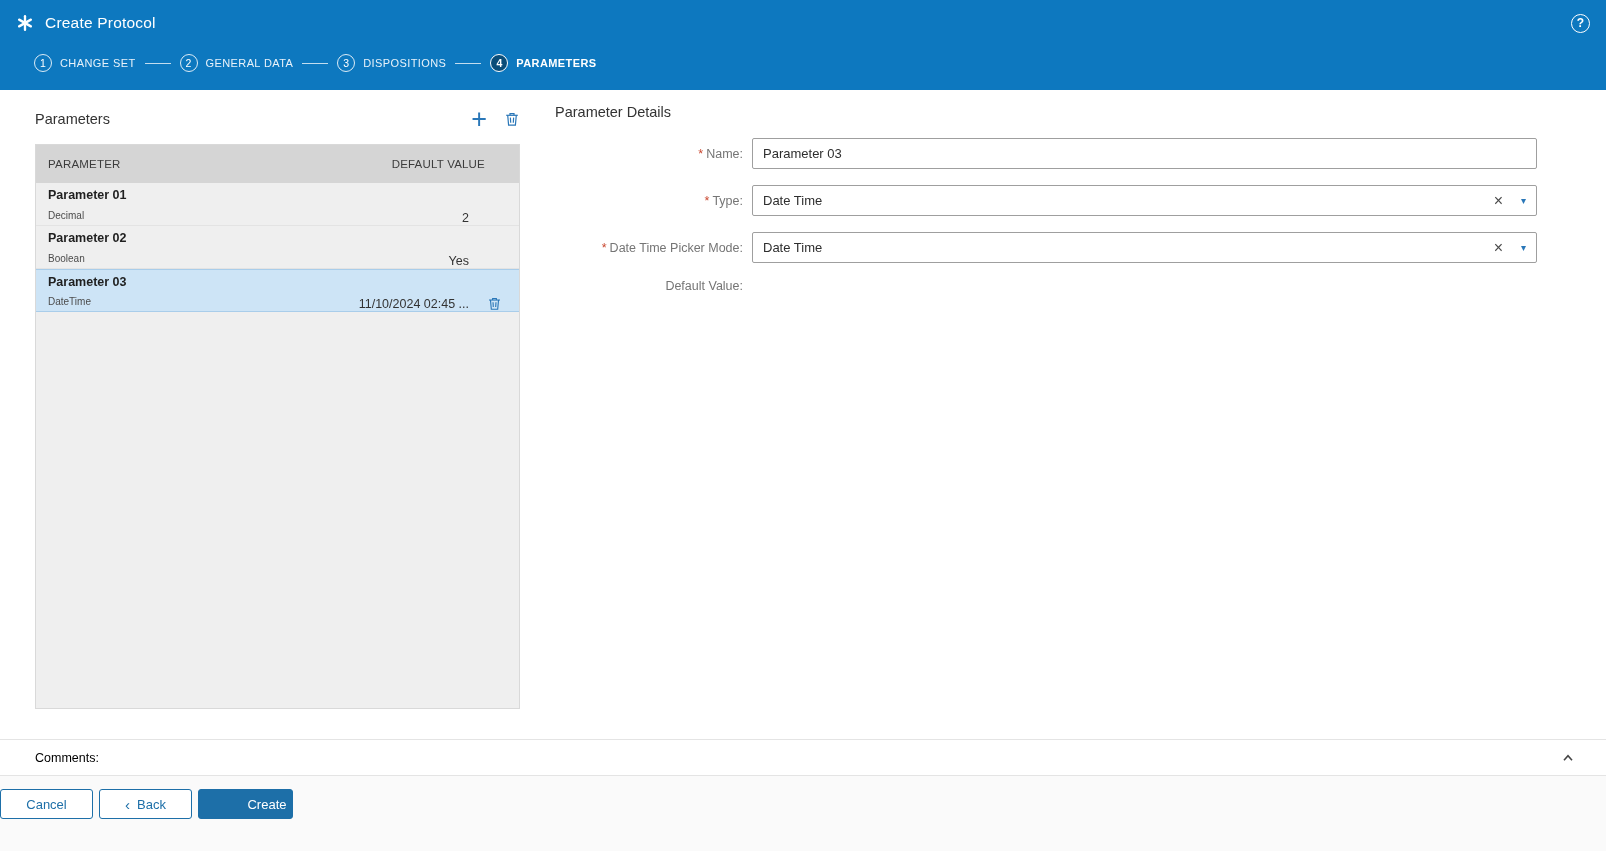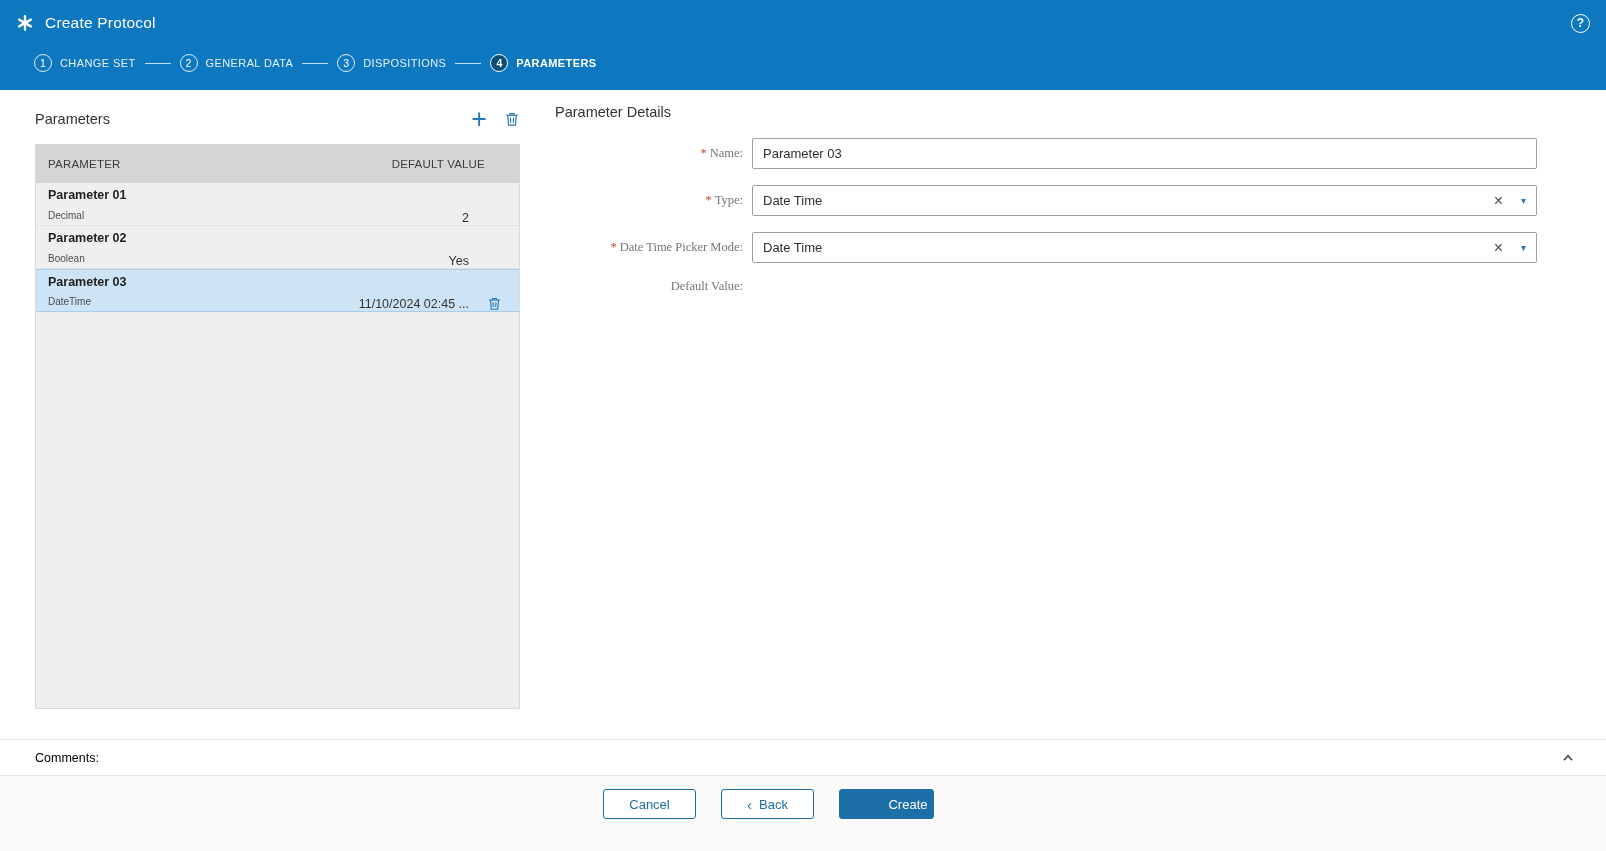--- a/index.html
+++ b/index.html
@@ -44,39 +44,39 @@
   .row-name { font-size:12.5px; font-weight:bold; color:#1f1f1f; }
   .row-type { font-size:10px; color:#4c4c4c; }
   .row-value { margin-left:auto; font-size:12.5px; color:#333; white-space:nowrap; }
   .row-tail { width:50px; flex:0 0 auto; display:flex; align-items:center; justify-content:center; }
   .table-row.selected { background:#cde4f6; border-top:1px solid #a9cdea; border-bottom:1px solid #a9cdea; }
 
   
   .right-panel { position:absolute; left:555px; top:104px; width:982px; }
   .details-title { font-size:14.5px; color:#333; font-weight:normal; margin-bottom:18px; }
   .field-row { display:flex; align-items:center; margin-bottom:16px; }
-  .field-label { width:188px; text-align:right; font-size:12.5px; color:#757575; margin-right:9px; white-space:nowrap;font-family:Liberation Serif, serif; }
+  .field-label { width:188px; text-align:right; font-size:12.5px; color:#757575; margin-right:9px; white-space:nowrap; }
   .req { color:#c9472f; margin-right:3px; font-size:12.5px; }
   .field-box { flex:1; height:31px; border:1px solid #9f9f9f; border-radius:2px; background:#fff;
     display:flex; align-items:center; padding:0 10px; font-size:13px; color:#2e2e2e; }
   input.field-box { font-family:inherit; outline:none; }
   .dd-value { flex:1; }
   .dd-clear { color:#4a4a4a; font-size:16px; cursor:pointer; margin-right:18px; line-height:1; }
   .dd-caret { color:#2a77b8; font-size:10px; cursor:pointer; }
   .dt-icons { margin-left:auto; display:flex; align-items:center; gap:13px; color:#2a77b8; }
   .dt-icons span { display:flex; cursor:pointer; }
 
   
   .comments-bar { position:absolute; left:0; right:0; top:739px; height:37px; background:#fff;
     border-top:1px solid #e4e4e4; border-bottom:1px solid #e4e4e4;
     display:flex; align-items:center; padding:0 30px 0 35px; font-size:12.5px; color:#000000; }
   .collapse-icon { margin-left:auto; cursor:pointer; color:#444; display:flex; }
 
   .footer { position:absolute; left:0; right:0; top:776px; bottom:0; background:#fafafa;
-    display:flex; align-items:flex-start; justify-content:center; gap:25px; padding:13px 69px 0 0; }
+    display:flex; align-items:flex-start; justify-content:flex-start; gap:6px; padding:13px 69px 0 0; }
   .btn { height:30px; border-radius:3px; font-size:13px; font-family:inherit; cursor:pointer;
     display:flex; align-items:center; justify-content:center; }
   .btn-secondary { background:#fff; border:1px solid #1d6fa8; color:#1d6fa8; width:93px; }
   .btn-primary { background:#1d6fa8; border:1px solid #1d6fa8; color:#fff; width:95px;padding-left:43px; }
   .back-chev { margin-right:7px; font-size:15px; line-height:1; }
 </style>
 </head>
 <body>
 
 <div class="page">

